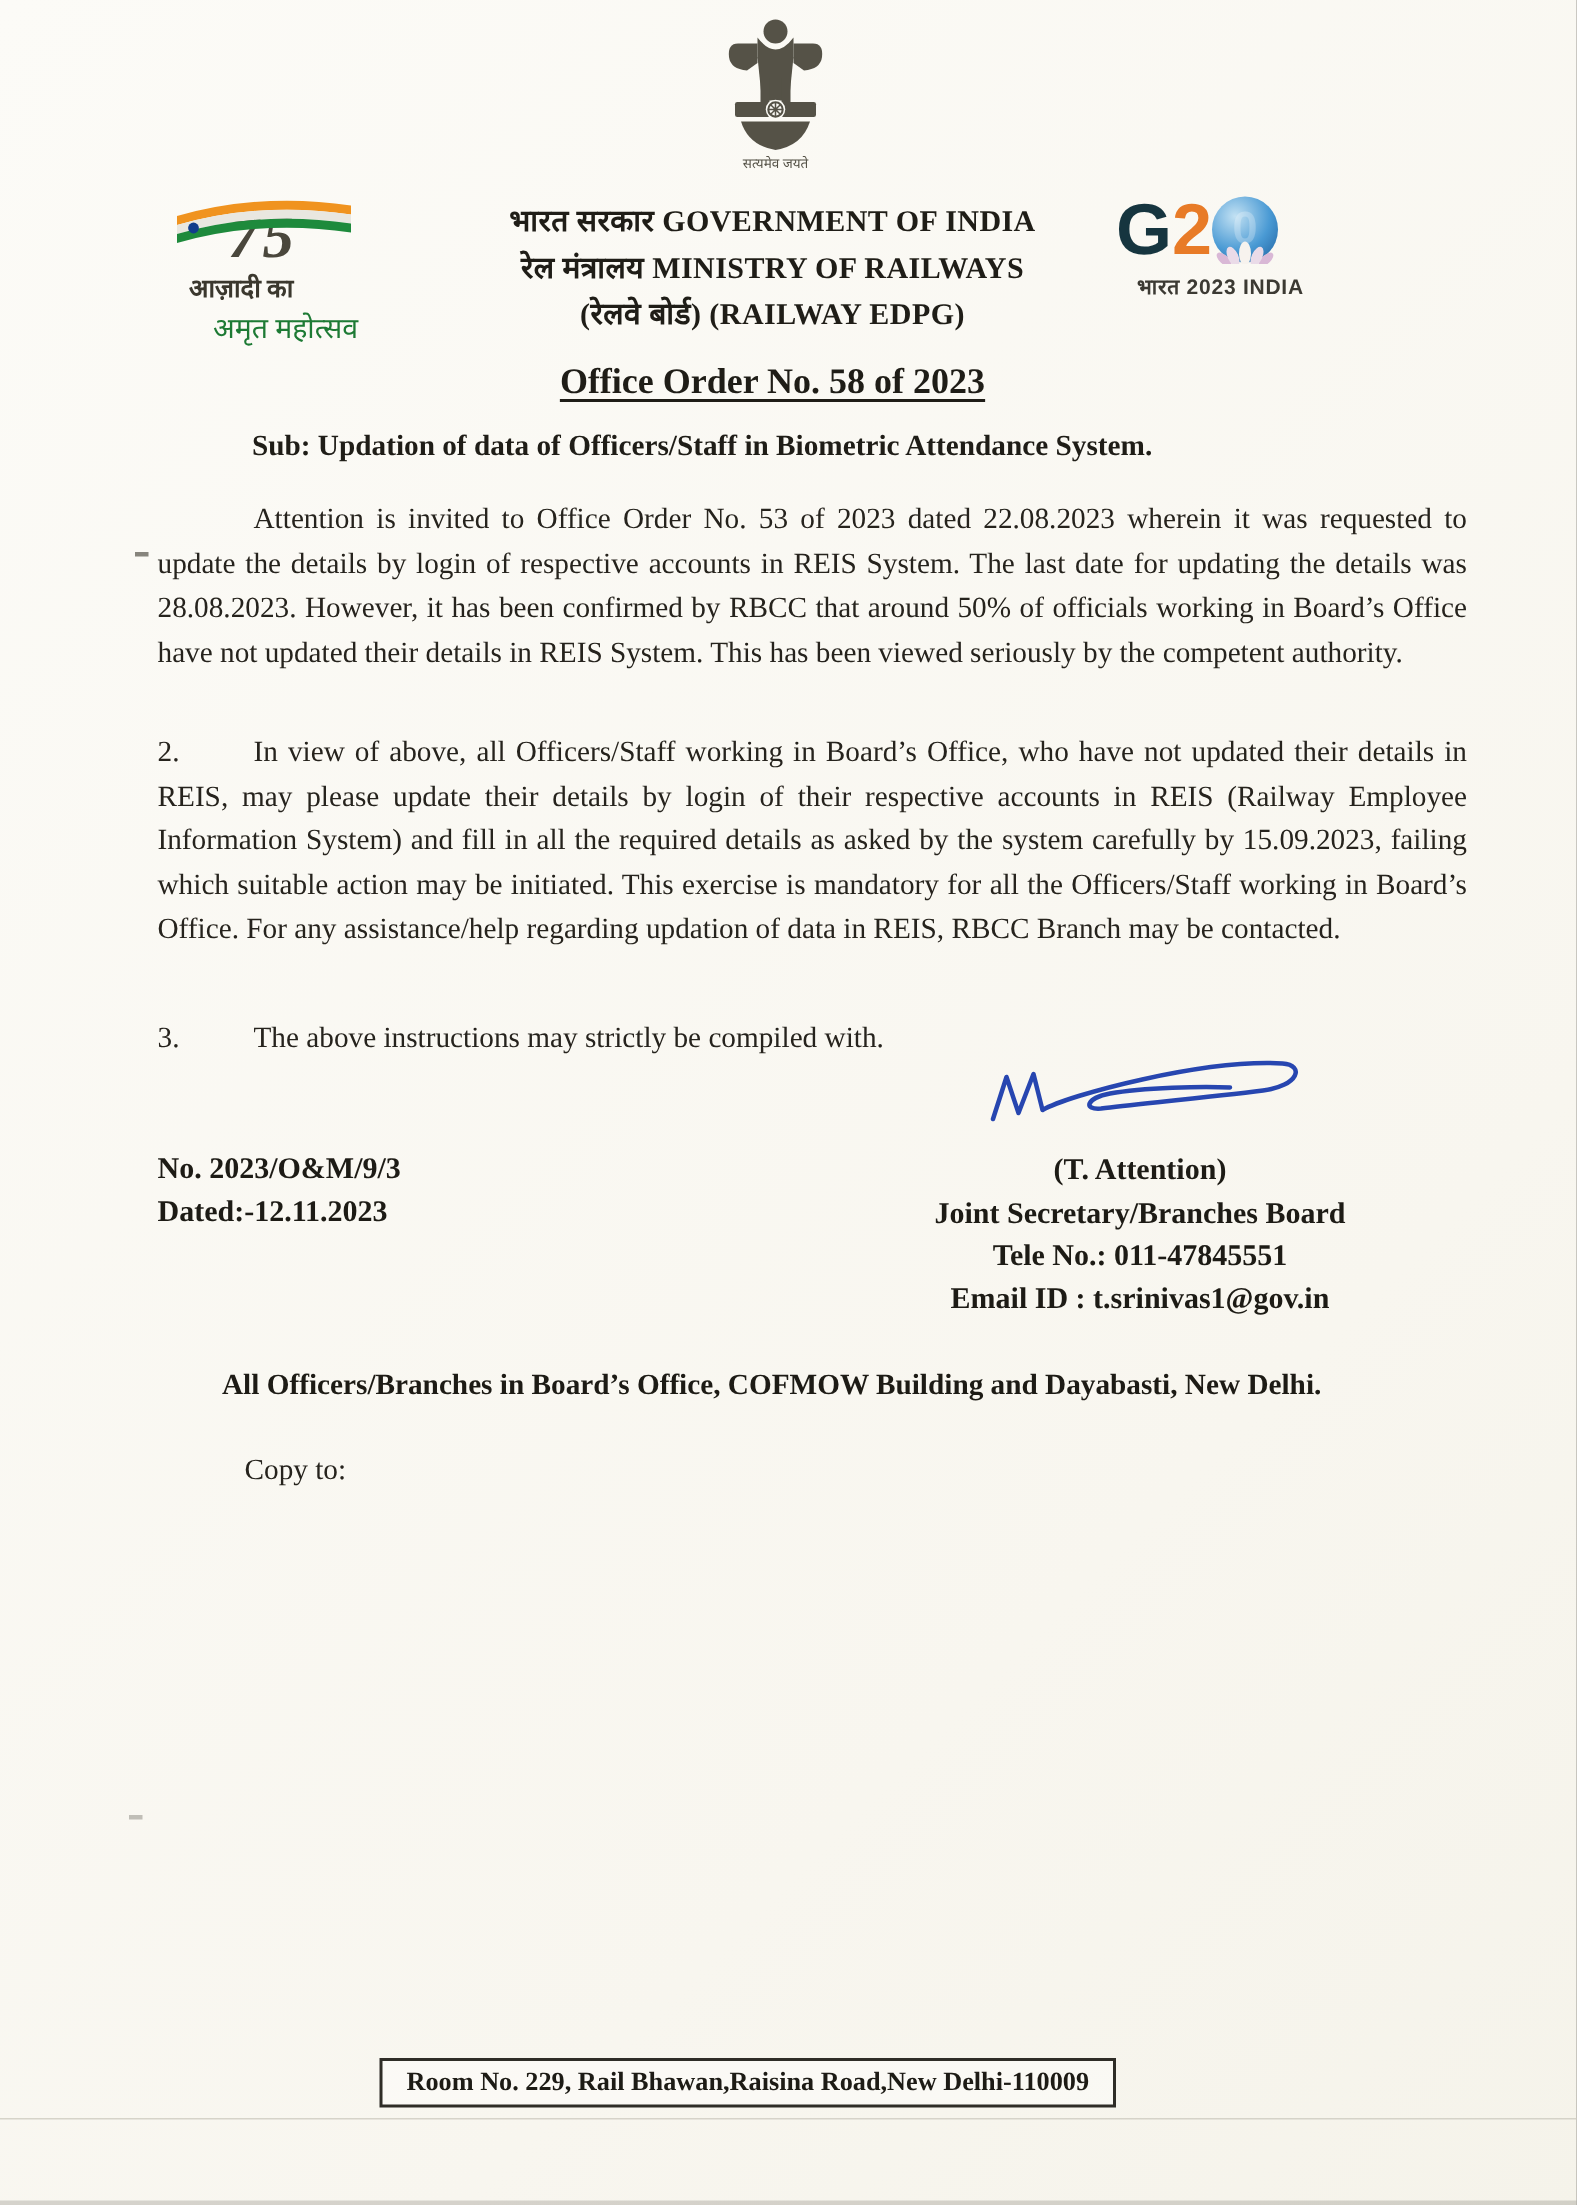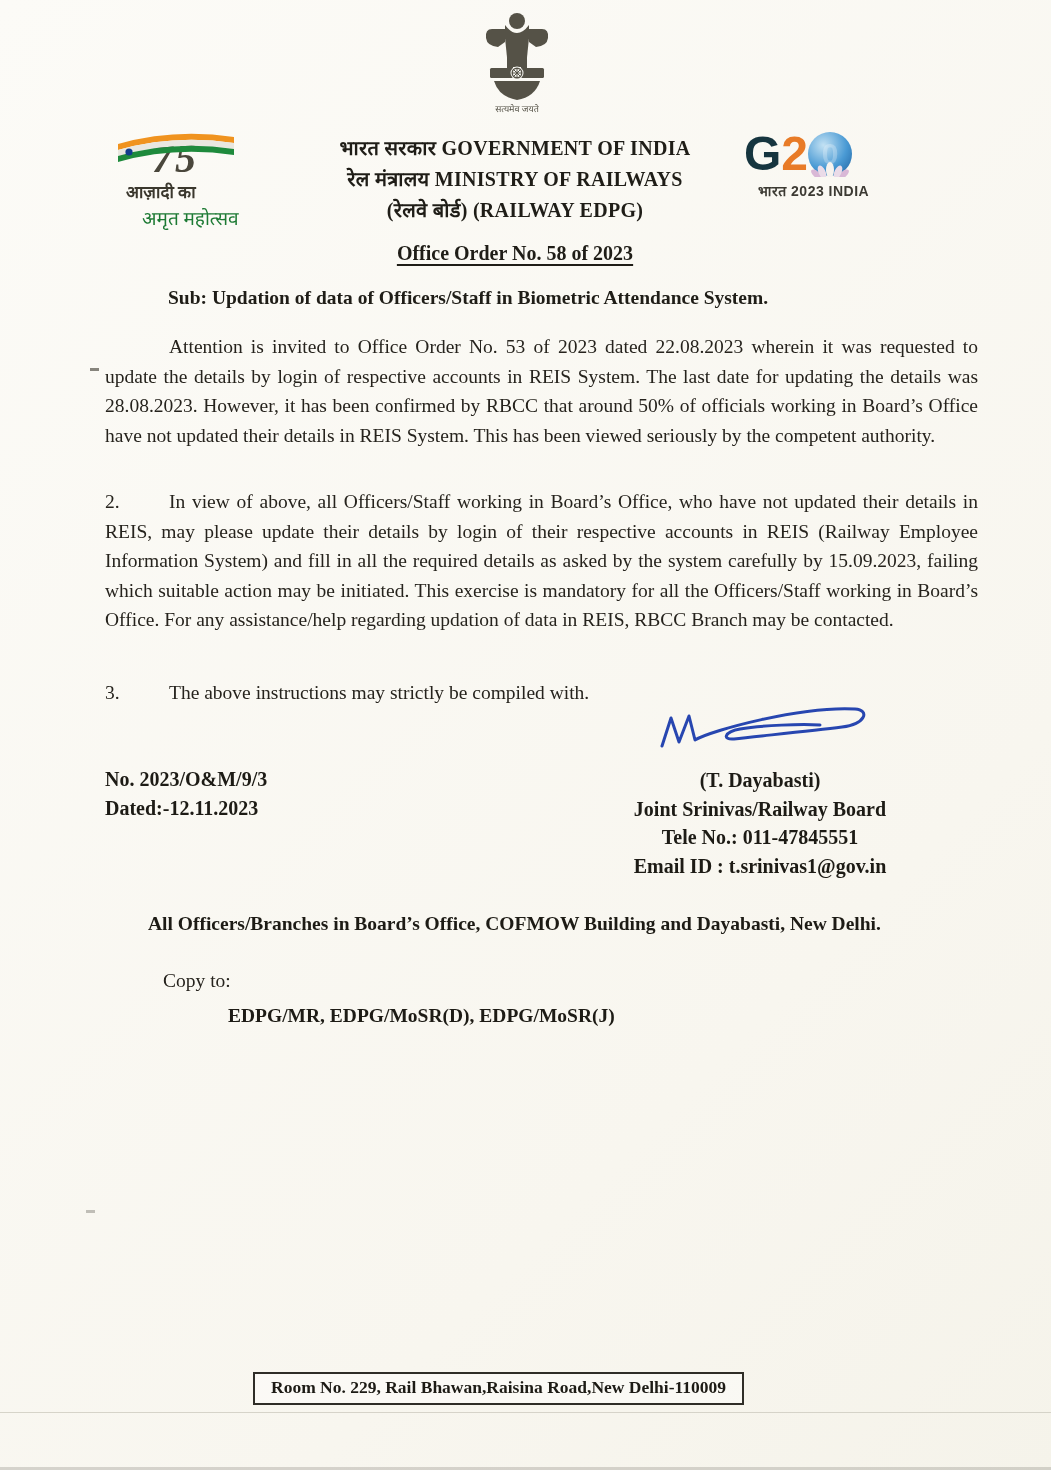--- a/index.html
+++ b/index.html
@@ -34,21 +34,21 @@
   .g20-zero-char { position:absolute; inset:0; display:flex; align-items:center; justify-content:center;
                    font-size:30px; color:rgba(255,255,255,0.25); }
   .g20-lotus { position:absolute; left:2px; bottom:-1px; width:40px; height:22px; }
   .g20-tag { margin:3px 0 0 14px; font-family:"Liberation Sans","DejaVu Sans",sans-serif;
              font-weight:bold; font-size:14px; color:#3c3a33; letter-spacing:0.5px; }
   
   .hdr { position:absolute; left:255px; top:133px; width:520px; text-align:center; }
   .hdr div { font-weight:bold; font-size:20px; line-height:31px; color:#1f1d17; letter-spacing:0.3px; }
   
   .title { position:absolute; left:255px; top:242px; width:520px; text-align:center;
-           font-weight:bold; font-size:20px; color:#1f1d17;
+           font-weight:bold; font-size:24px; color:#1f1d17;
            text-decoration:underline; text-underline-offset:4px; text-decoration-thickness:2px; }
   .subject { position:absolute; left:168px; top:287px; font-weight:bold; font-size:19.5px; color:#1f1d17; }
   
   .para { position:absolute; left:105px; width:873px; font-size:19.5px; line-height:29.5px;
           text-align:justify; color:#26231d; margin:0; }
   .p1 { top:332px; text-indent:64px; }
   .p2 { top:487px; }
   .p3 { top:678px; }
   .pnum { display:inline-block; width:64px; text-indent:0; }
   
@@ -144,29 +144,28 @@
              C 70 44 72 36 88 33
              C 110 29 150 28 168 29" fill="none" stroke="#2746b0" stroke-width="3" stroke-linecap="round" stroke-linejoin="round"></path>
   </svg>
 
   <div class="refblock">
     <div>No. 2023/O&amp;M/9/3</div>
     <div>Dated:-12.11.2023</div>
   </div>
 
   <div class="signatory">
-    <div>(T. Dayabasti)</div>
-    <div>Joint Srinivas/Railway Board</div>
+    <div>(T. Attention)</div>
+    <div>Joint Secretary/Branches Board</div>
     <div>Tele No.: 011-47845551</div>
     <div>Email ID : t.srinivas1@gov.in</div>
   </div>
 
   <div class="addressee">All Officers/Branches in Board’s Office, COFMOW Building and Dayabasti, New Delhi.</div>
   <div class="copylabel">Copy to:</div>
-  <div class="copylist">EDPG/MR, EDPG/MoSR(D), EDPG/MoSR(J)</div>
 
   <div class="footerbox">
     <span>Room No. 229, Rail Bhawan,Raisina Road,New Delhi-110009</span>
   </div>
 
   <div class="scan-line"></div>
   <div class="scan-bottom"></div>
   <div class="scan-right"></div>
   <div class="tick tick-1"></div>
   <div class="tick tick-2"></div>

